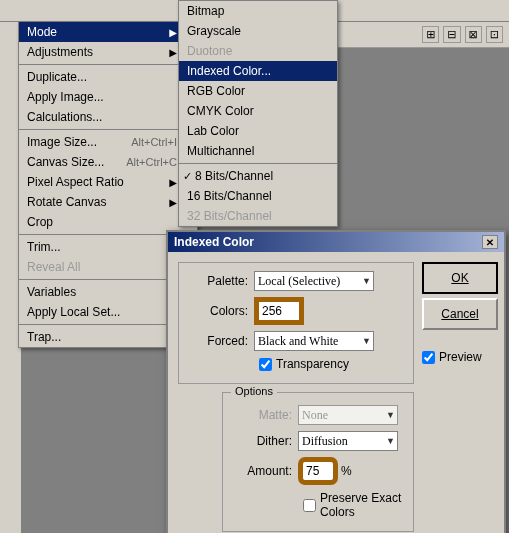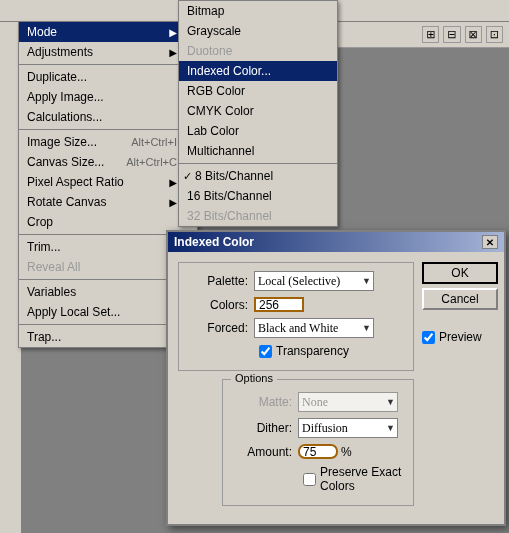--- a/index.html
+++ b/index.html
@@ -147,22 +147,22 @@
     .dialog-row:last-child {
       margin-bottom: 0;
     }
     .dialog-label {
       width: 65px;
       font-size: 12px;
       text-align: right;
       padding-right: 6px;
     }
     .dialog-input {
-      height: 15px;
-      border: 2px solid #a16207;
+      height: 28px;
+      border: 5px solid #a16207;
       background: #fff;
       padding: 1px 3px;
       font-size: 12px;
     }
     .dialog-select {
       height: 20px;
       border: 1px solid #808080;
       background: #fff;
       font-size: 12px;
       appearance: none;
@@ -203,29 +203,30 @@
     .options-legend {
       position: absolute;
       top: -8px;
       left: 8px;
       background: #d4d0c8;
       padding: 0 4px;
       font-size: 11px;
     }
     .btn {
       width: 76px;
-      height: 22px;
+      height: 32px;
       background: #d4d0c8;
       border: 2px solid #808080;
       border-top-color: #fff;
       border-left-color: #fff;
       font-size: 12px;
       cursor: pointer;
       text-align: center;
       line-height: 18px;
+      text-decoration: underline;
     }
     .btn.default {
       border: 2px solid #000;
     }
     .preview-checkbox {
       display: flex;
       align-items: center;
       gap: 4px;
       font-size: 12px;
       margin-top: 4px;

